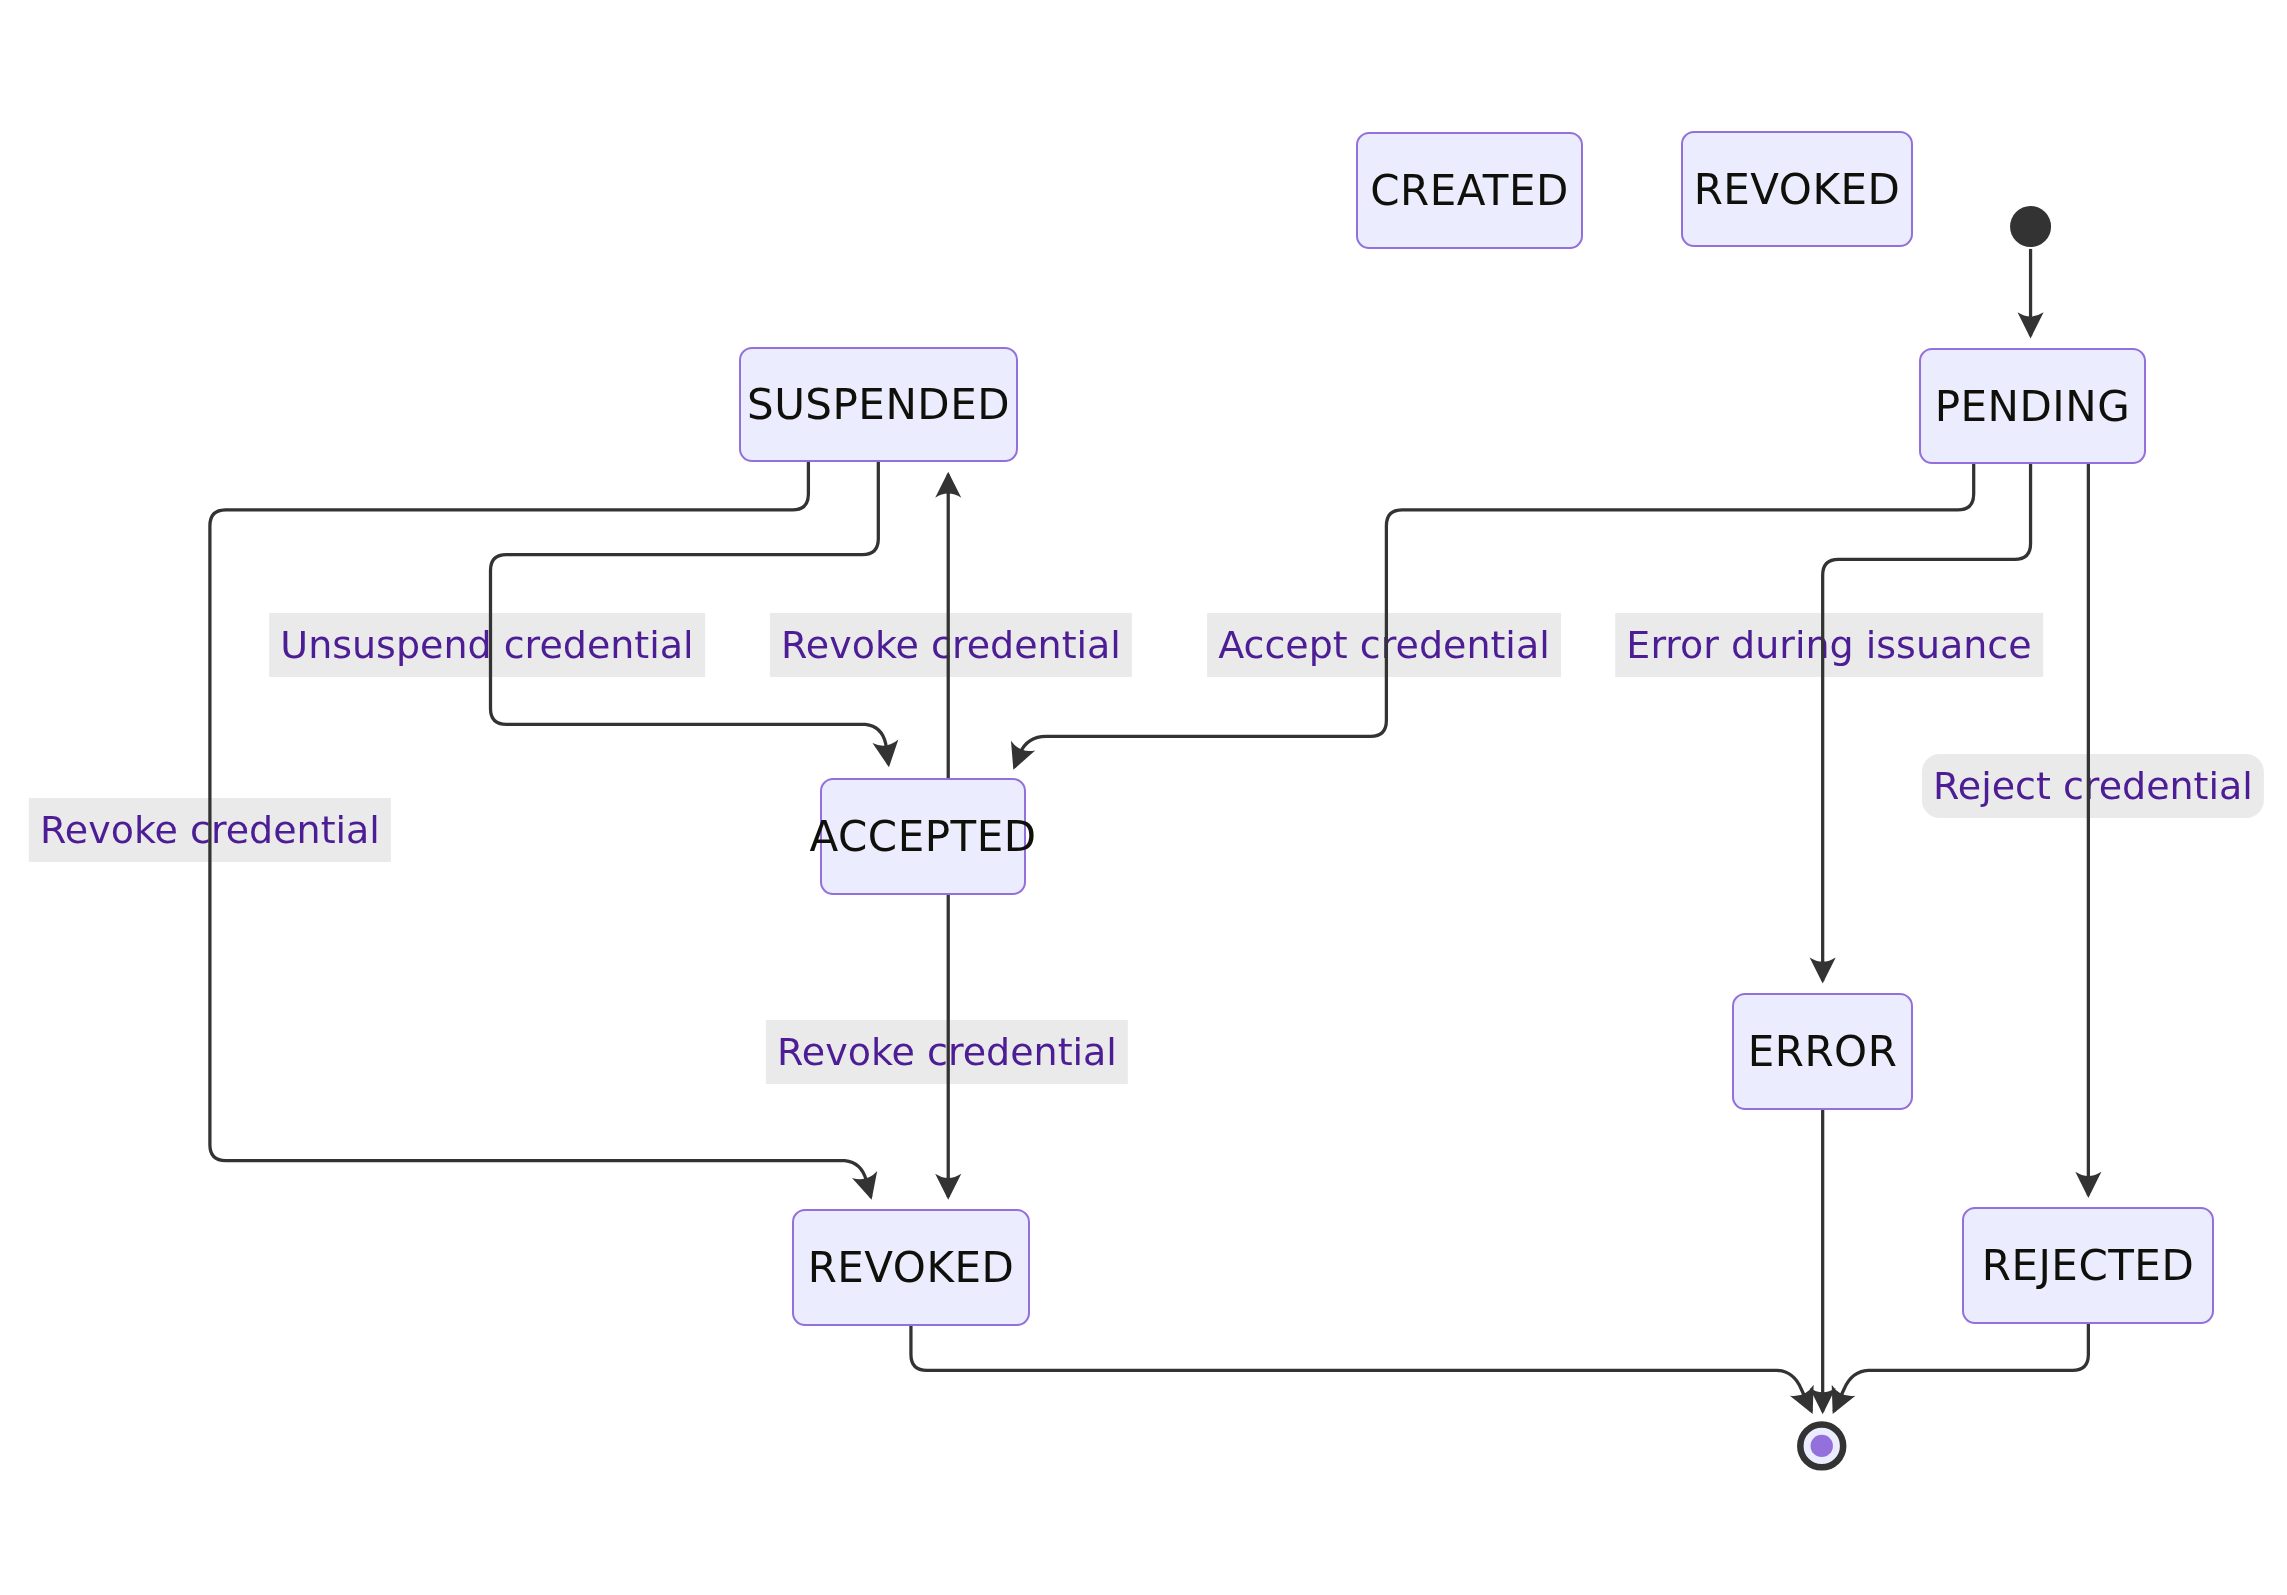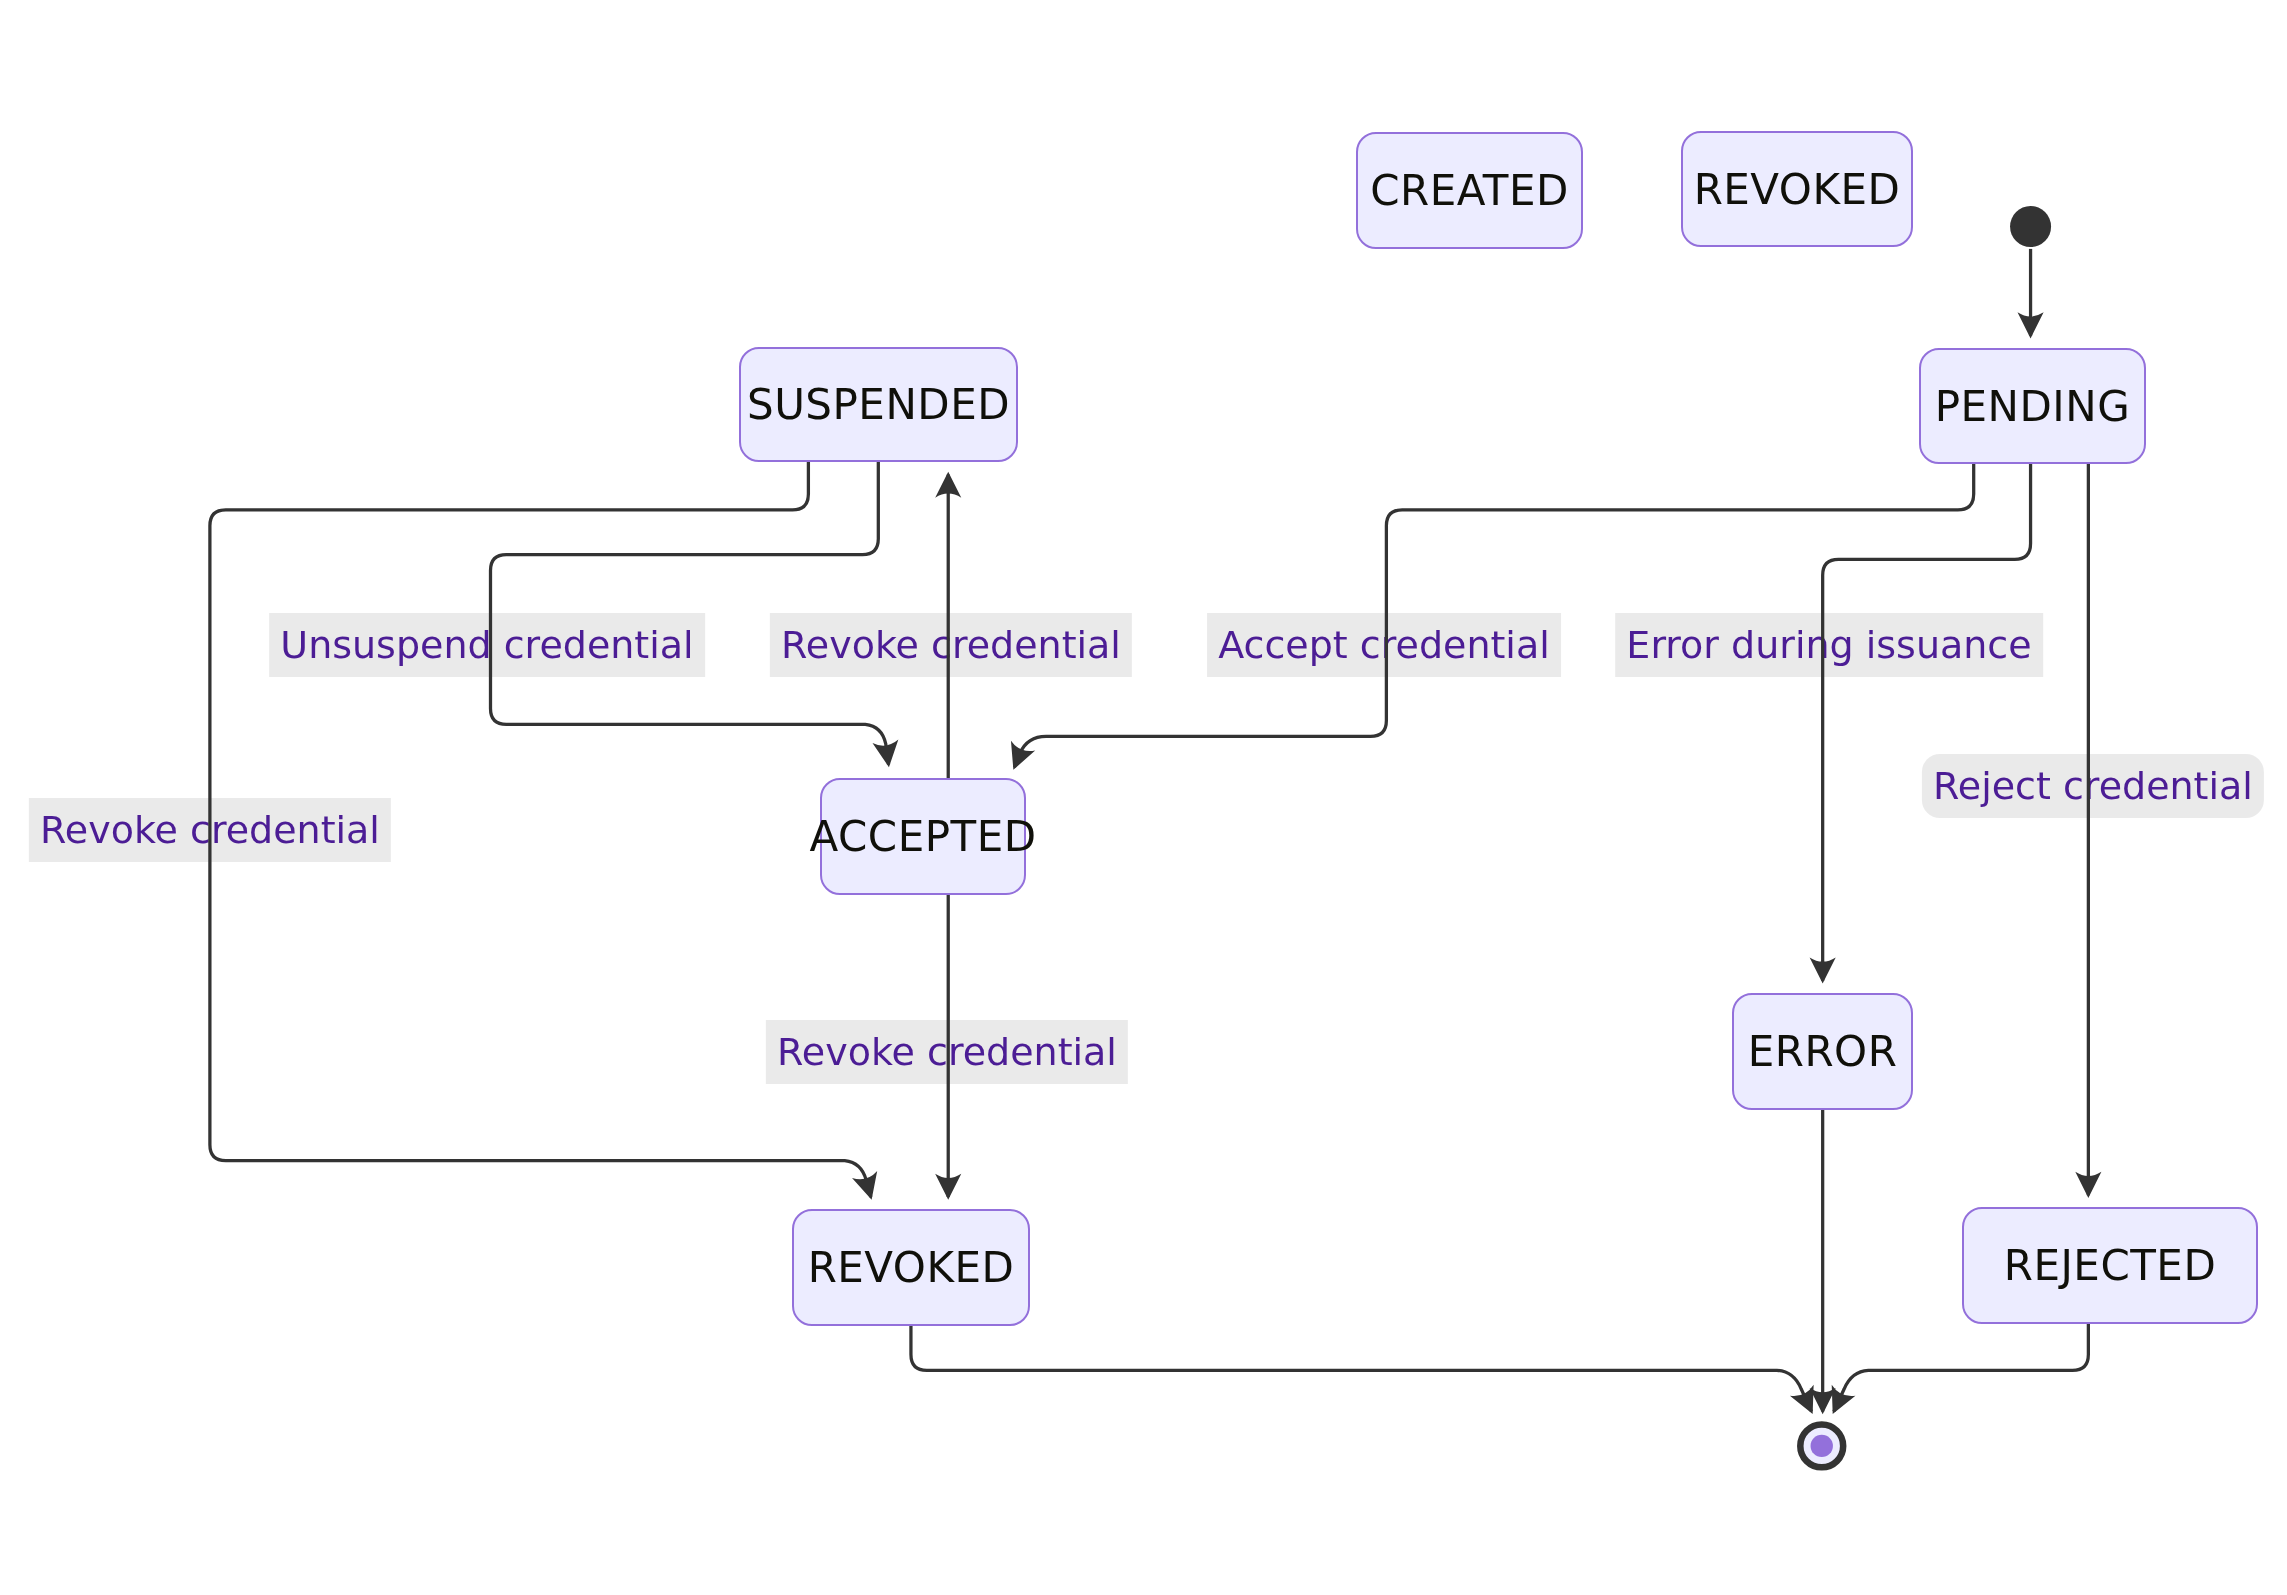--- a/index.html
+++ b/index.html
@@ -31,21 +31,21 @@
     position: absolute;
     left: 0; top: 0;
     width: 100%; height: 100%;
     z-index: 2;
   }
   .state-node {
     position: absolute;
     box-sizing: border-box;
     background: #ECECFF;
     border: 2.8px solid #9370DB;
-    border-radius: 20px;
+    border-radius: 13px;
     display: flex;
     align-items: center;
     justify-content: center;
     color: #10100a;
     font-size: 42px;
     letter-spacing: 0.5px;
     z-index: 3;
   }
 </style>
 </head>
@@ -87,16 +87,16 @@
       </g>
   </svg>
 
   <div class="state-node" style="left: 1356px; top: 132px; width: 227px; height: 117px;">CREATED</div>
   <div class="state-node" style="left: 1681px; top: 131px; width: 232px; height: 116px;">REVOKED</div>
   <div class="state-node" style="left: 1919px; top: 348px; width: 227px; height: 116px;">PENDING</div>
   <div class="state-node" style="left: 739px; top: 347px; width: 279px; height: 115px;">SUSPENDED</div>
   <div class="state-node" style="left: 820px; top: 778px; width: 206px; height: 117px;">ACCEPTED</div>
   <div class="state-node" style="left: 1732px; top: 993px; width: 181px; height: 117px;">ERROR</div>
   <div class="state-node" style="left: 792px; top: 1209px; width: 238px; height: 117px;">REVOKED</div>
-  <div class="state-node" style="left: 1962px; top: 1207px; width: 296px; height: 117px;">REJECTED</div>
+  <div class="state-node" style="left: 1962px; top: 1207px; width: 252px; height: 117px;">REJECTED</div>
 
 </div>
 
 
 </body></html>

